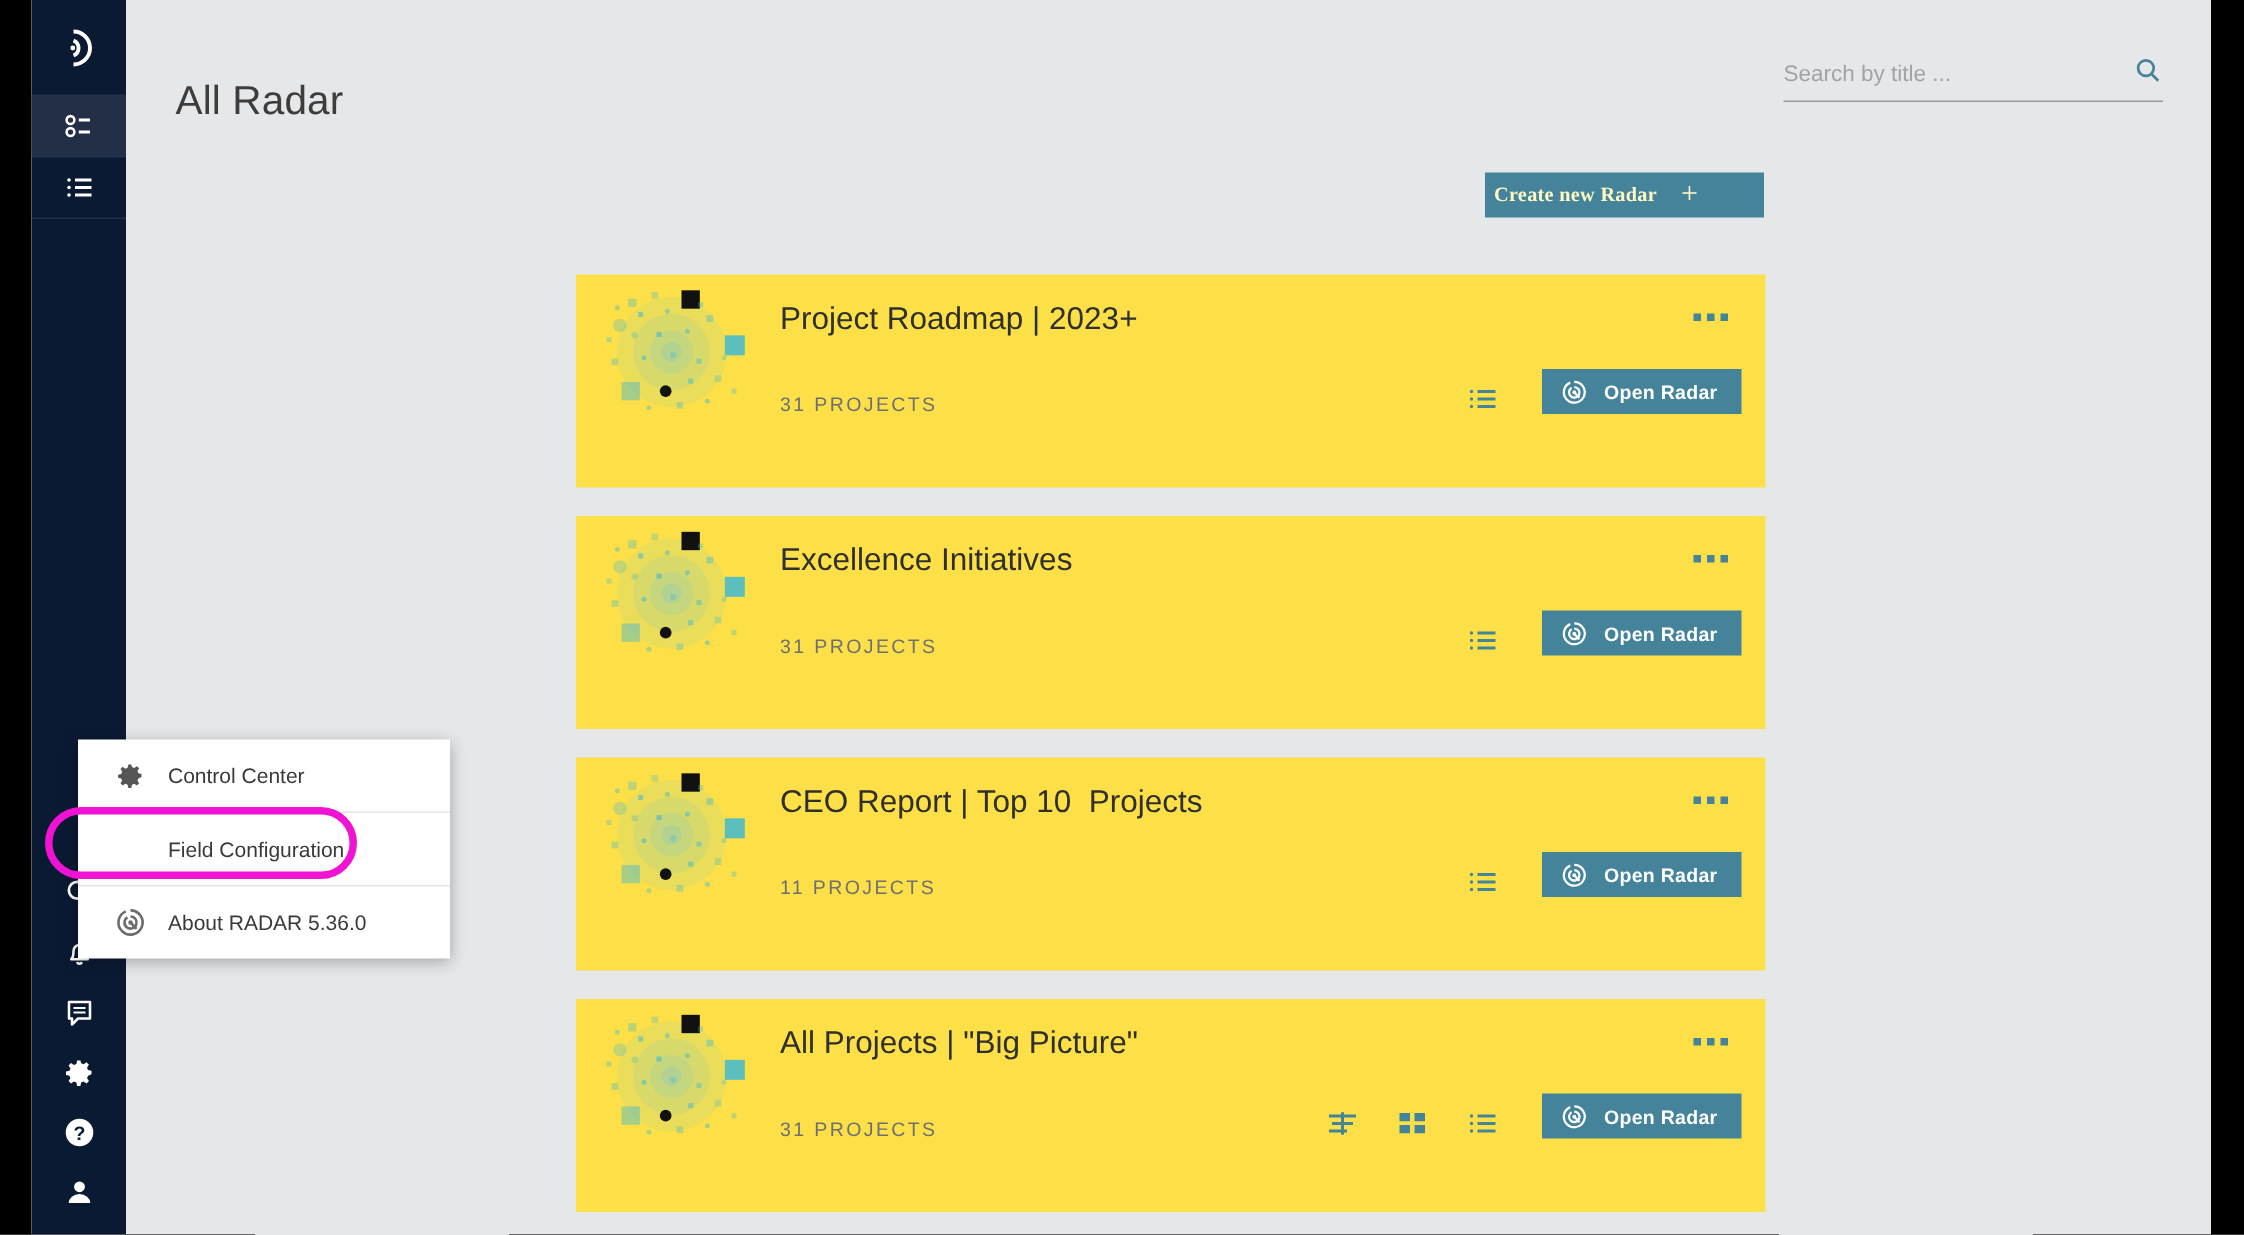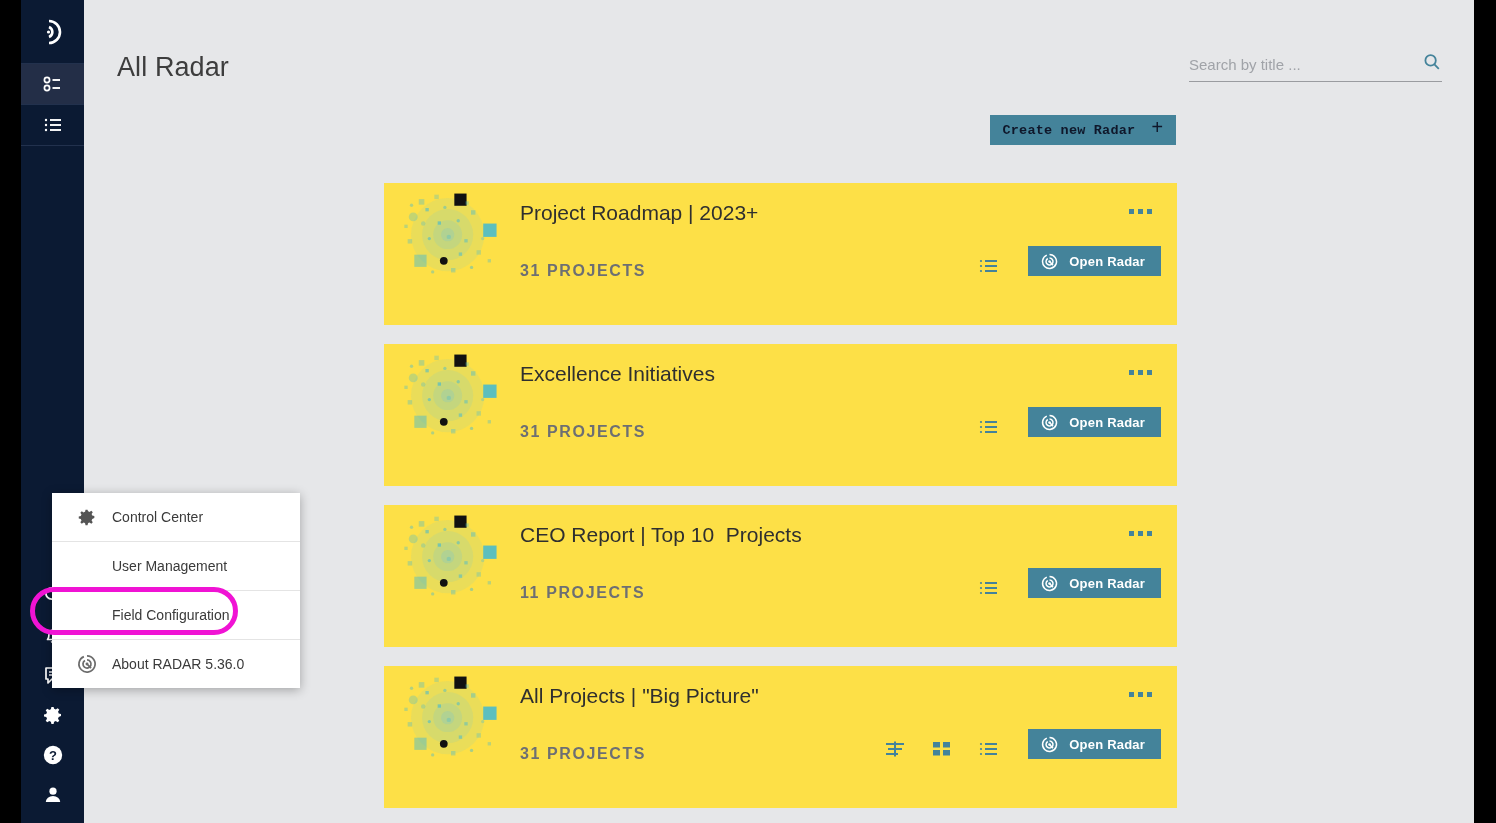--- a/index.html
+++ b/index.html
@@ -79,21 +79,21 @@
     left: 96px;
     top: 34px;
     font-size: 27px;
     color: #3d3d3d;
     font-weight: 400;
     letter-spacing: 0.1px;
   }
   #search-wrap {
     position: absolute;
     left: 1168px;
-    top: 52px;
+    top: 37px;
     width: 253px;
     border-bottom: 1px solid #9a9ca0;
     display: flex;
     align-items: center;
     padding-bottom: 5px;
   }
   #search-input {
     border: none;
     outline: none;
     background: transparent;
@@ -107,27 +107,26 @@
   .search-icon { margin-left: auto; }
 
   
   #create-btn {
     position: absolute;
     left: 969px;
     top: 115px;
     width: 186px;
     height: 30px;
     background: #44839a;
-    color: #0f172a;
+    color: #fef9c3;
     border: none;
     display: flex;
     align-items: center;
-    justify-content: center;
     gap: 16px;
-    font-family: Liberation Mono, monospace;
+    font-family: Liberation Serif, serif;
     font-size: 13.5px;
     font-weight: 600;
     letter-spacing: 0.2px;
     cursor: pointer;
   }
   .plus-glyph {
     font-size: 20px;
     font-weight: 400;
     line-height: 1;
     position: relative;
@@ -167,24 +166,24 @@
     top: 18px;
     font-size: 21px;
     color: #2f2f2f;
     font-weight: 400;
     white-space: pre;
   }
   .card-count {
     position: absolute;
     left: 19px;
     top: 79px;
-    font-size: 16px;
+    font-size: 13px;
     color: #6d6f73;
     letter-spacing: 1.6px;
-    font-weight: 700;
+    font-weight: 400;
   }
   .card-menu {
     position: absolute;
     right: 21px;
     top: 22px;
     display: flex;
     gap: 4px;
     cursor: pointer;
     padding: 4px;
   }
@@ -672,24 +671,20 @@
   <div id="popup-menu">
       <div class="menu-item">
         <span class="menu-icon-slot">
           <svg width="22" height="22" viewBox="0 0 24 24">
             <path fill="#555" d="M12 8.6a3.4 3.4 0 1 0 0 6.8 3.4 3.4 0 0 0 0-6.8zm0 5.1a1.7 1.7 0 1 1 0-3.4 1.7 1.7 0 0 1 0 3.4z"></path>
             <path fill="#555" d="M20 13.1v-2.2l-2.3-.5a6 6 0 0 0-.7-1.6l1.3-2-1.6-1.6-2 1.3a6 6 0 0 0-1.6-.7L12.6 4h-2.2l-.5 2.3a6 6 0 0 0-1.6.7l-2-1.3L4.7 7.3l1.3 2a6 6 0 0 0-.7 1.6L3 11.4v2.2l2.3.5a6 6 0 0 0 .7 1.6l-1.3 2 1.6 1.6 2-1.3a6 6 0 0 0 1.6.7l.5 2.3h2.2l.5-2.3a6 6 0 0 0 1.6-.7l2 1.3 1.6-1.6-1.3-2a6 6 0 0 0 .7-1.6z"></path>
           </svg>
         </span>
         <span class="menu-label">Control Center</span>
       </div>
-      <div class="menu-item">
-        <span class="menu-icon-slot"></span>
-        <span class="menu-label">User Management</span>
-      </div>
       <div class="menu-item highlighted">
         <span class="menu-icon-slot"></span>
         <span class="menu-label">Field Configuration</span>
       </div>
       <div class="menu-item">
         <span class="menu-icon-slot">
           <svg width="22" height="22" viewBox="0 0 24 24">
             <path d="M12 3.2 A8.8 8.8 0 1 1 8.6 3.9" fill="none" stroke="#6c6c6c" stroke-width="1.9"></path>
             <path d="M12 7.6 A4.4 4.4 0 1 1 9.8 8.2" fill="none" stroke="#6c6c6c" stroke-width="1.9"></path>
             <circle cx="12" cy="12" r="1.6" fill="#6c6c6c"></circle>

